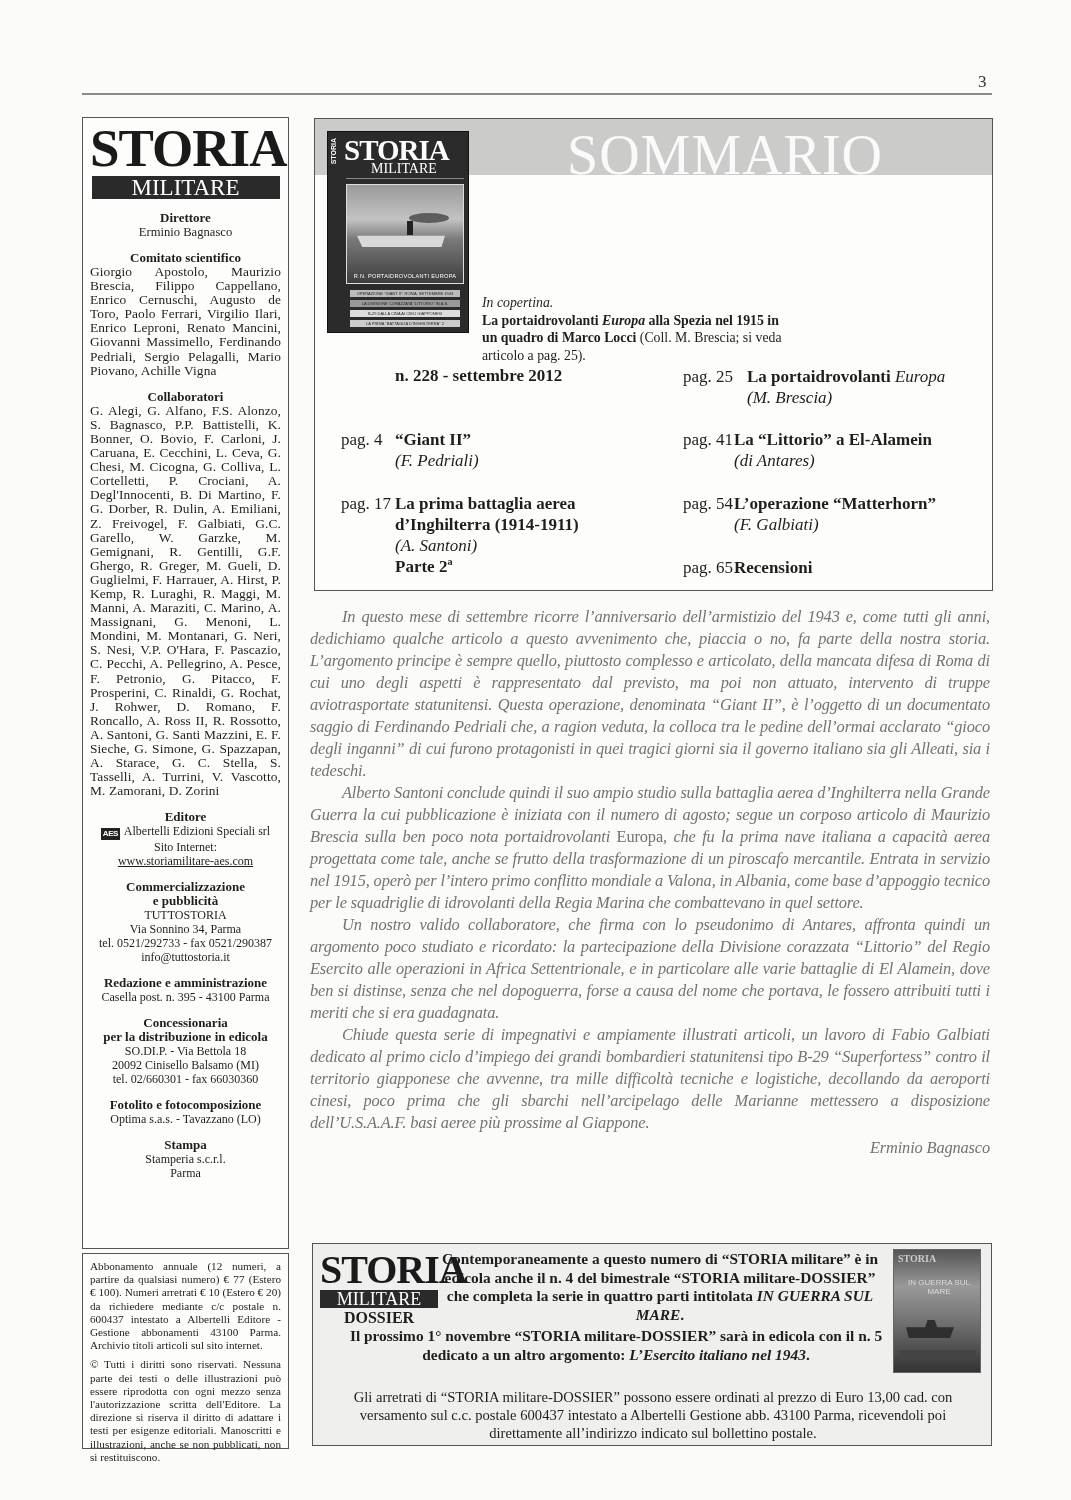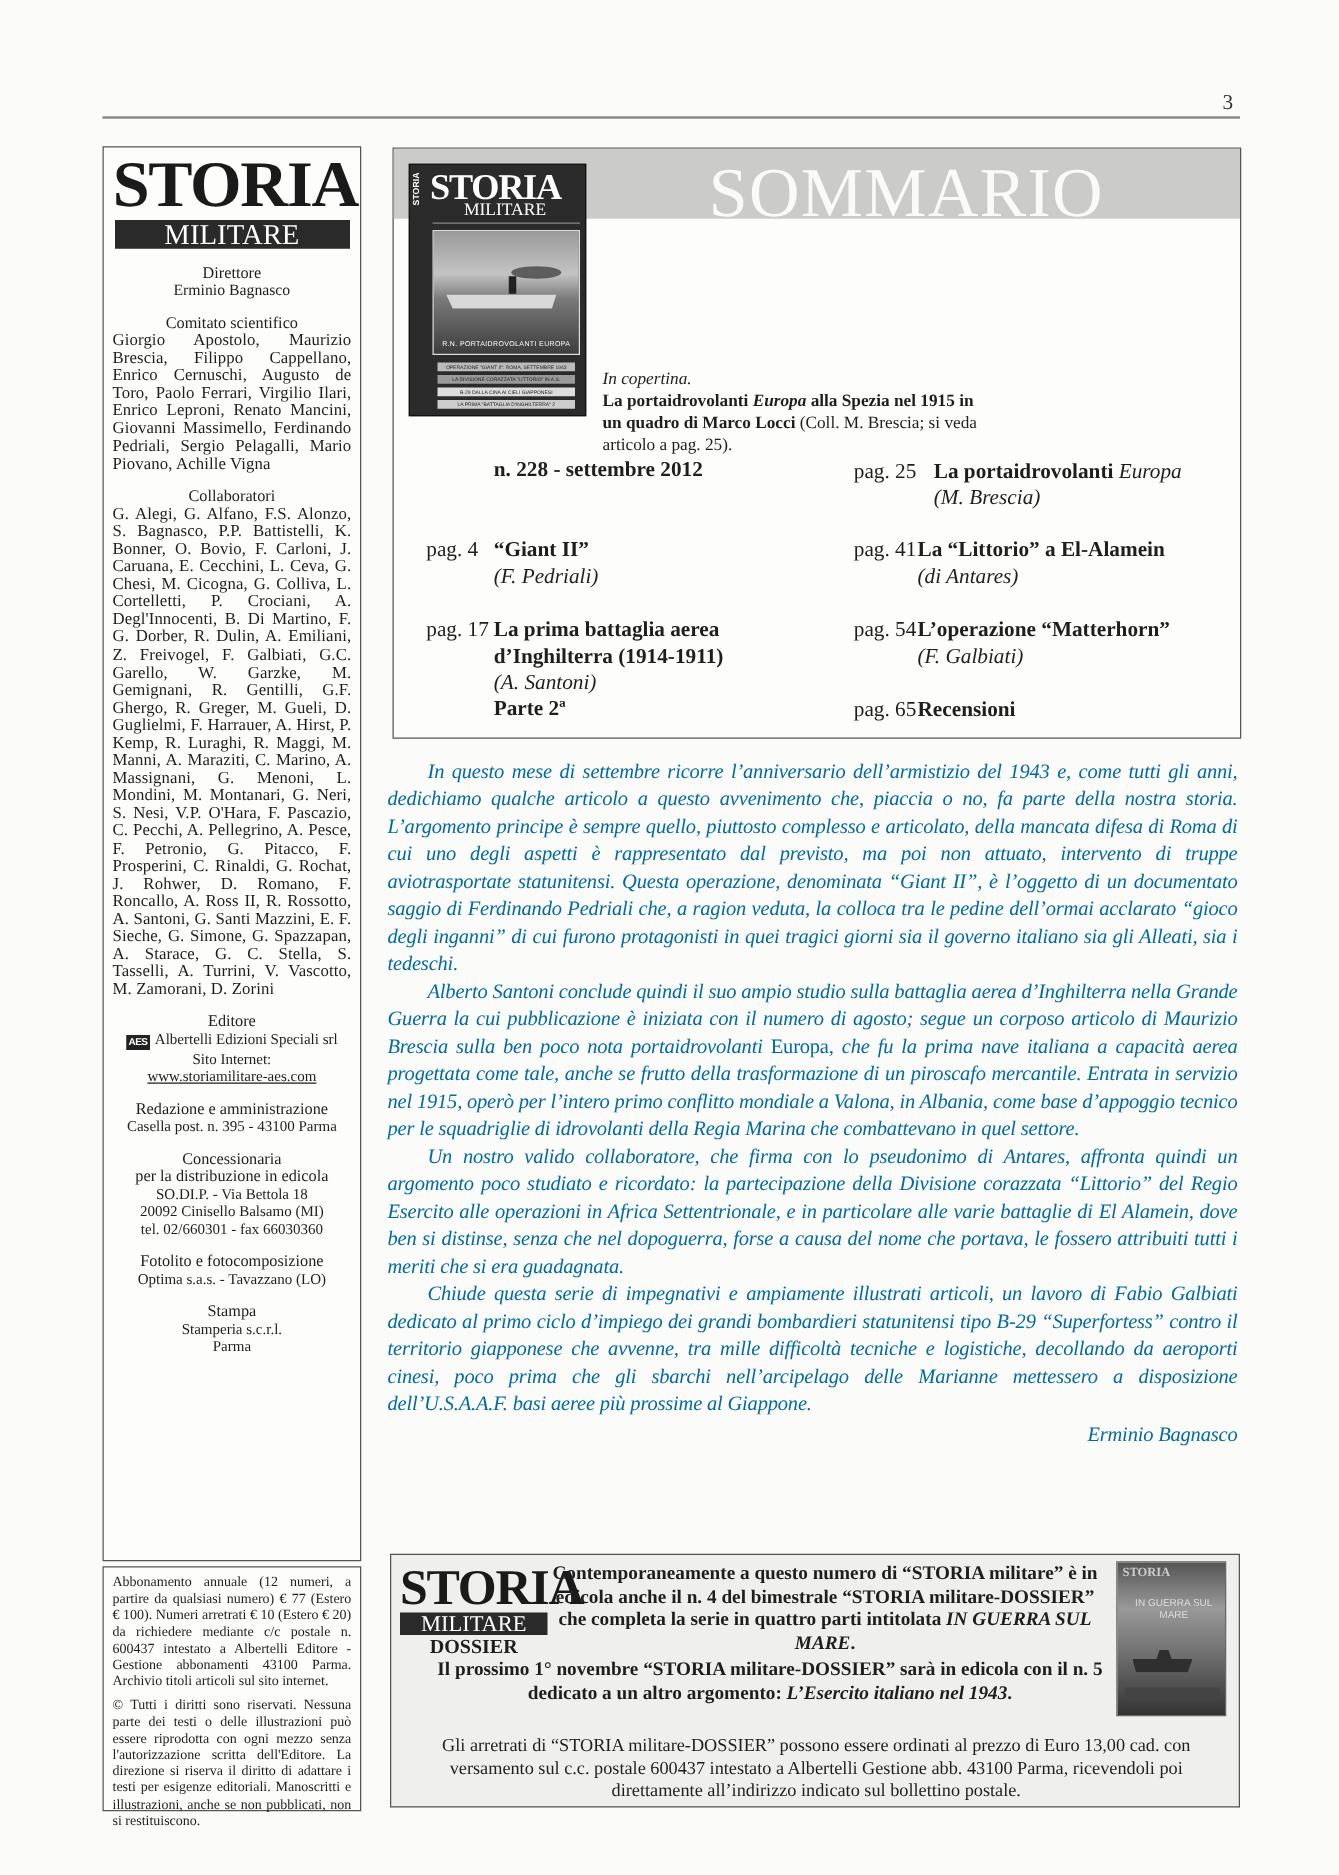--- a/index.html
+++ b/index.html
@@ -11,21 +11,21 @@
 
   
   .left-box { position: absolute; left: 82px; top: 117px; width: 207px; height: 1132px; border: 1.5px solid #555; background: #fdfdfb; }
   .left-box2 { position: absolute; left: 82px; top: 1253px; width: 207px; height: 196px; border: 1.5px solid #555; background: #fdfdfb; padding: 6px 7px; }
 
   .logo { position: relative; width: 188px; margin: 6px auto 0; text-align: center; }
   .logo-storia { font-family: "Liberation Serif", serif; font-weight: bold; font-size: 52px; letter-spacing: -1px; line-height: 50px; color: #1a1a1a; transform: scaleX(1.02); }
   .logo-militare { background: #2a2a2a; color: #fff; font-size: 23px; line-height: 23px; letter-spacing: 0px; margin-top: 2px; padding: 0 2px; }
 
   .ls { text-align: center; margin-top: 12px; font-size: 12.6px; line-height: 14px; }
-  .ls-h { font-weight: normal; font-size: 13px; }
+  .ls-h { font-weight: bold; font-size: 13px; }
   .ls-j { text-align: justify; text-align-last: left; padding: 0 7px; font-size: 13.4px; line-height: 14.1px; letter-spacing: 0.1px; }
   .ls-link { text-decoration: underline; }
   .aes-logo { display: inline-block; width: 19px; height: 12px; background: #222; color: #fff; font-size: 8px; line-height: 12px; font-family: "Liberation Sans", sans-serif; font-weight: bold; vertical-align: -1px; margin-right: 4px; letter-spacing: -0.5px; }
 
   .small-j { font-size: 11.2px; line-height: 13.2px; text-align: justify; }
   .small-j + .small-j { margin-top: 6px; }
 
   
   .som-box { position: absolute; left: 314px; top: 118px; width: 679px; height: 473px; border: 1.5px solid #555; background: #fdfdfb; }
   .som-band { position: absolute; left: 0; top: 0; width: 100%; height: 56px; background: #cbcbc9; }
@@ -48,21 +48,21 @@
 
   .issue { position: absolute; left: 80px; top: 247px; font-weight: bold; font-size: 17px; }
   .toc-entry { position: absolute; font-size: 17px; line-height: 21px; }
   .toc-page { position: absolute; left: 16px; top: 0; font-weight: normal; white-space: nowrap; text-align: right; }
   .toc-body { position: absolute; top: 0; white-space: nowrap; }
   .toc-title { font-weight: bold; }
   .toc-author { font-style: italic; }
   .toc-part { font-weight: bold; }
 
   
-  .editorial { position: absolute; left: 310px; top: 606px; width: 680px; font-family: "Liberation Serif", serif; font-style: italic; font-size: 16.4px; line-height: 22px; text-align: justify; letter-spacing: -0.15px; color: #0369a1; }
+  .editorial { position: absolute; left: 310px; top: 606px; width: 680px; font-family: "Liberation Serif", serif; font-style: italic; font-size: 16.4px; line-height: 22px; text-align: justify; letter-spacing: -0.15px; color: #737373; }
   .editorial p { text-indent: 32px; }
   .editorial .upright { font-style: normal; }
   .signature { text-align: right; margin-top: 3px; }
 
   
   .dos-box { position: absolute; left: 312px; top: 1243px; width: 680px; height: 203px; border: 1.5px solid #555; background: #efefed; }
   .dos-logo { position: absolute; left: 7px; top: 7px; width: 118px; text-align: center; }
   .dos-storia { font-weight: bold; font-size: 40px; line-height: 38px; letter-spacing: -1px; color: #1a1a1a; }
   .dos-militare { background: #2a2a2a; color: #fff; font-size: 18px; line-height: 18px; margin-top: 1px; }
   .dos-dossier { font-weight: bold; font-size: 16px; line-height: 20px; }
@@ -104,20 +104,28 @@
   </div>
 
 
   <div class="ls" style="font-size:12px;">
     <div class="ls-h">Editore</div>
     <div><span class="aes-logo">AES</span><span>Albertelli Edizioni Speciali srl</span></div>
     <div>Sito Internet:</div>
     <div class="ls-link">www.storiamilitare-aes.com</div>
   </div>
 
+  <div class="ls" style="font-size:12px;">
+    <div class="ls-h">Commercializzazione</div>
+    <div class="ls-h">e pubblicità</div>
+    <div>TUTTOSTORIA</div>
+    <div>Via Sonnino 34, Parma</div>
+    <div>tel. 0521/292733 - fax 0521/290387</div>
+    <div>info@tuttostoria.it</div>
+  </div>
 
   <div class="ls" style="font-size:12px;">
     <div class="ls-h">Redazione e amministrazione</div>
     <div>Casella post. n. 395 - 43100 Parma</div>
   </div>
 
   <div class="ls" style="font-size:12px;">
     <div class="ls-h">Concessionaria</div>
     <div class="ls-h">per la distribuzione in edicola</div>
     <div>SO.DI.P. - Via Bettola 18</div>

